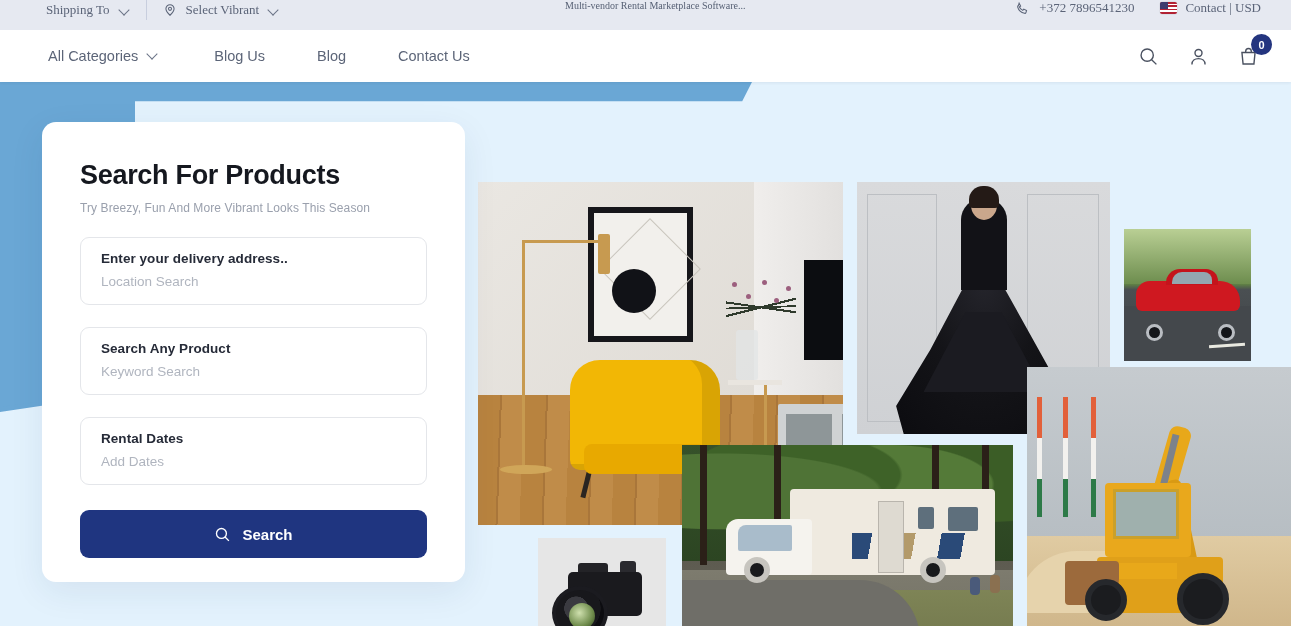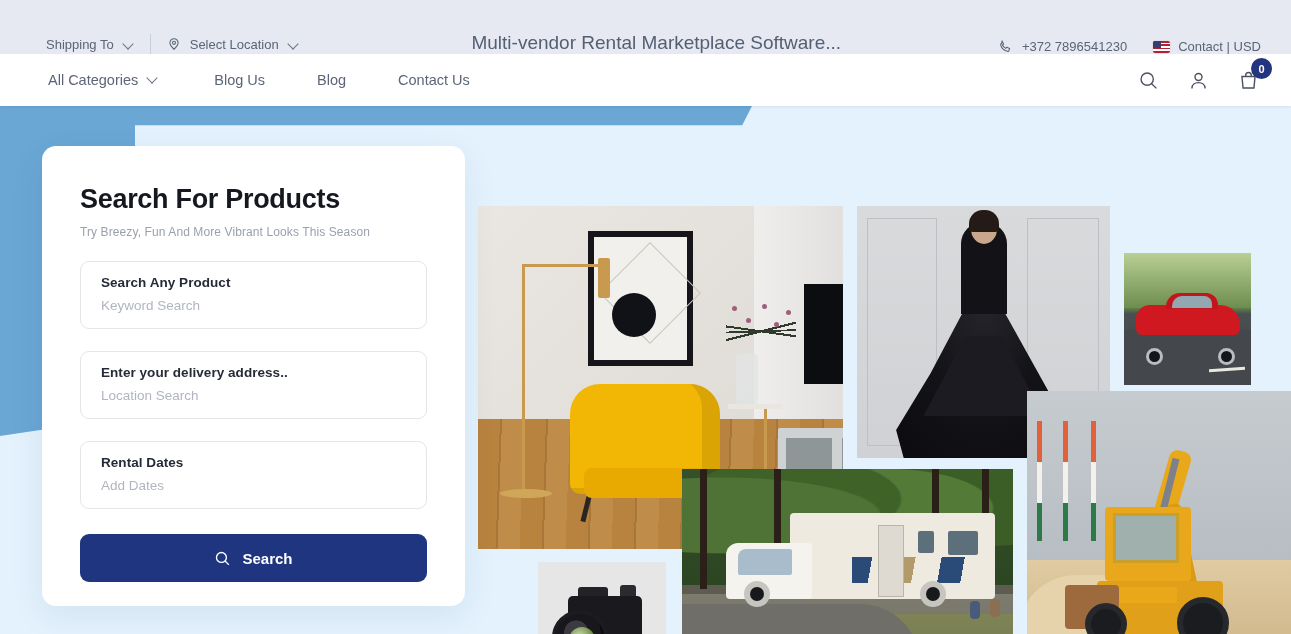--- a/index.html
+++ b/index.html
@@ -6,31 +6,31 @@
   html,body { width:1291px; height:634px; overflow:hidden; }
   body {
     font-family:"Liberation Sans", sans-serif;
     background:#ffffff;
     color:#2b3245;
     -webkit-font-smoothing:antialiased;
   }
 
   
   .topbar{
-    height:54px; width:100%;
+    height:30px; width:100%;
     background:#e6e9f1;
-    display:flex; align-items:flex-end;
+    display:flex; align-items:flex-start;
     font-size:13px; color:#5b6478;
-    position:relative; z-index:40;
+    position:relative; z-index:40;font-family:Liberation Serif, serif;
   }
   .tb-left{ display:flex; align-items:center; padding-left:30px; gap:0; }
   .tb-item{ display:flex; align-items:center; gap:9px; padding:0 16px; white-space:nowrap; }
   .tb-sep{ width:1px; height:20px; background:#c8cede; }
   .tb-center{ flex:1; display:flex; justify-content:center; }
-  .tb-marquee{ font-size:19px; color:#555f73; white-space:nowrap; }
+  .tb-marquee{ font-size:10px; color:#555f73; white-space:nowrap; }
   .tb-right{ display:flex; align-items:center; gap:26px; padding-right:30px; }
   .tb-phone{ display:flex; align-items:center; gap:9px; white-space:nowrap; }
   .tb-lang{ display:flex; align-items:center; gap:8px; white-space:nowrap; }
   .chev{ display:inline-block; width:11px; height:11px; position:relative; }
   .chev:after{
     content:""; position:absolute; left:1px; top:1px;
     width:7px; height:7px; border-right:1.6px solid #6b7487; border-bottom:1.6px solid #6b7487;
     transform:rotate(45deg);
   }
   .flag{
@@ -228,21 +228,21 @@
       <span class="chev"></span>
     </div>
 
     <div class="tb-sep"></div>
 
     <div class="tb-item">
       <svg width="14" height="14" viewBox="0 0 24 24" fill="none" stroke="#5b6478" stroke-width="1.8">
         <path d="M12 21s7-6.2 7-11a7 7 0 1 0-14 0c0 4.8 7 11 7 11z"></path>
         <circle cx="12" cy="10" r="2.6"></circle>
       </svg>
-      <span>Select Location</span>
+      <span>Select Vibrant</span>
       <span class="chev"></span>
     </div>
   </div>
 
   <div class="tb-center">
     <span class="tb-marquee">Multi-vendor Rental Marketplace Software...</span>
   </div>
 
   <div class="tb-right">
     <div class="tb-phone">
@@ -410,27 +410,27 @@
       <div class="cam-body"></div>
         <div class="cam-lens"></div>
     </div>
   </div>
 
   <div class="card">
     <h1>Search For Products</h1>
     <div class="sub">Try Breezy, Fun And More Vibrant Looks This Season</div>
 
     <div class="field">
+      <div class="lbl">Enter your delivery address..</div>
+      <div class="val">Location Search</div>
+    </div>
+
+    <div class="field">
       <div class="lbl">Search Any Product</div>
       <div class="val">Keyword Search</div>
-    </div>
-
-    <div class="field">
-      <div class="lbl">Enter your delivery address..</div>
-      <div class="val">Location Search</div>
     </div>
 
     <div class="field">
       <div class="lbl">Rental Dates</div>
       <div class="val">Add Dates</div>
     </div>
 
     <button class="searchbtn">
       <svg width="17" height="17" viewBox="0 0 24 24" fill="none" stroke="#ffffff" stroke-width="1.9">
         <circle cx="10.5" cy="10.5" r="7"></circle>

